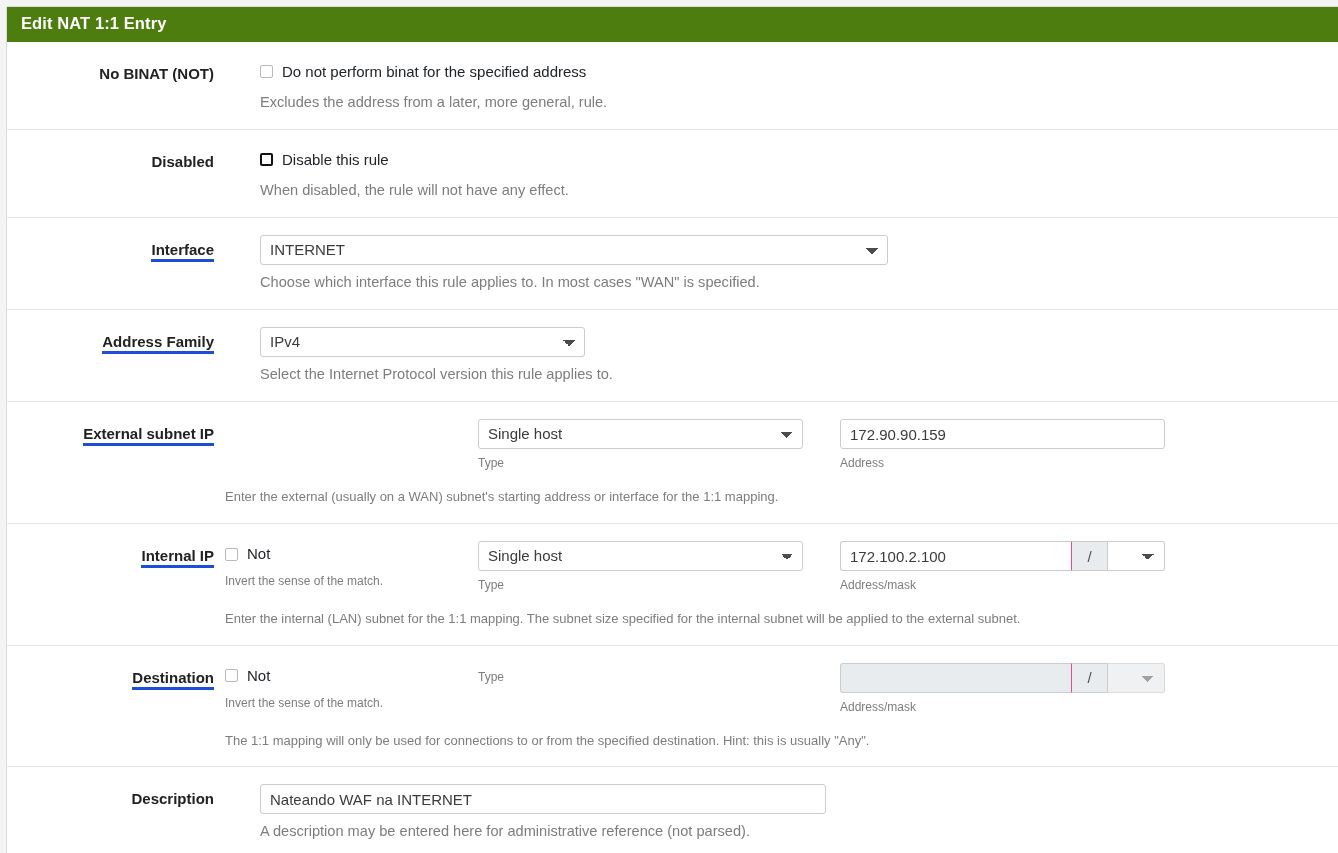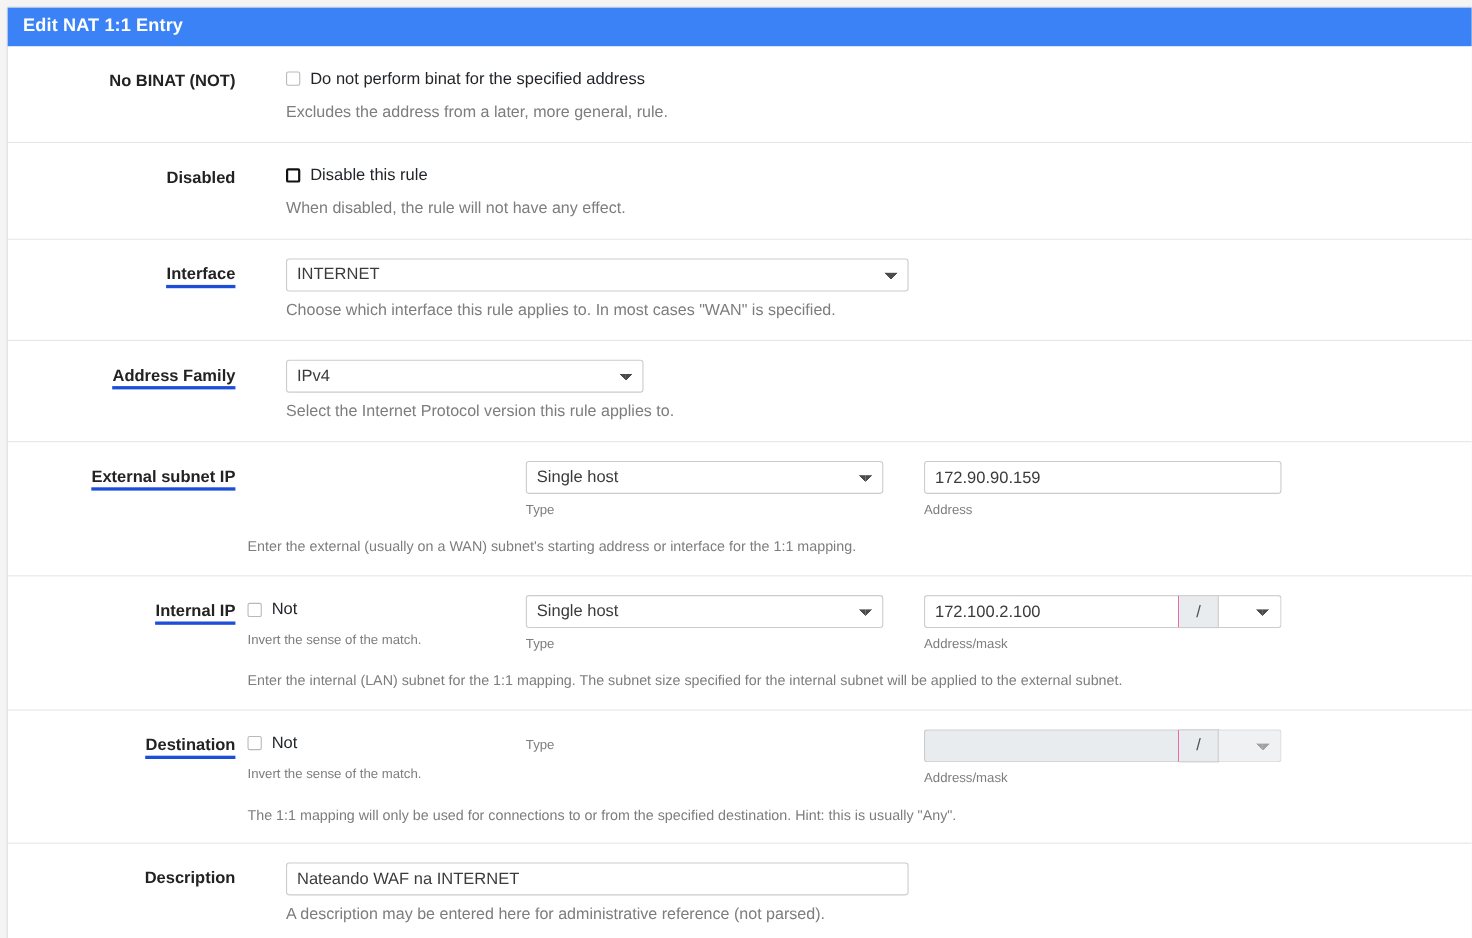--- a/index.html
+++ b/index.html
@@ -24,21 +24,21 @@
     position: absolute;
     left: 6px;
     top: 6px;
     right: -2px;
     bottom: -40px;
     background: #ffffff;
     border: 1px solid #dcdcdc;
     border-radius: 2px;
   }
   .panel-heading {
-    background: #3b82f6;
+    background: #4d7c0f;
     color: #ffffff;
     font-weight: bold;
     font-size: 16.5px;
     padding: 7px 0 8px 14px;
     letter-spacing: 0.1px;
     line-height: 1.2;
   }
   .panel-body { padding: 0; }
 
   
@@ -132,21 +132,21 @@
     padding-right: 26px;
     background-image:
       linear-gradient(45deg, transparent 50%, #4b4b4b 50%),
       linear-gradient(135deg, #4b4b4b 50%, transparent 50%);
     background-position:
       calc(100% - 15px) 12px,
       calc(100% - 9.5px) 12px;
     background-size: 6px 6px, 6px 6px;
     background-repeat: no-repeat;
   }
-  .sel.wide { width: 566px; }
+  .sel.wide { width: 628px; }
   .sel.mid  { width: 325px; }
   .txt.desc { width: 566px; }
   .txt.addr { width: 325px; }
 
   
   .igroup { display: flex; align-items: stretch; }
   .igroup .txt.ia {
     width: 232px;
     border-top-right-radius: 0;
     border-bottom-right-radius: 0;

